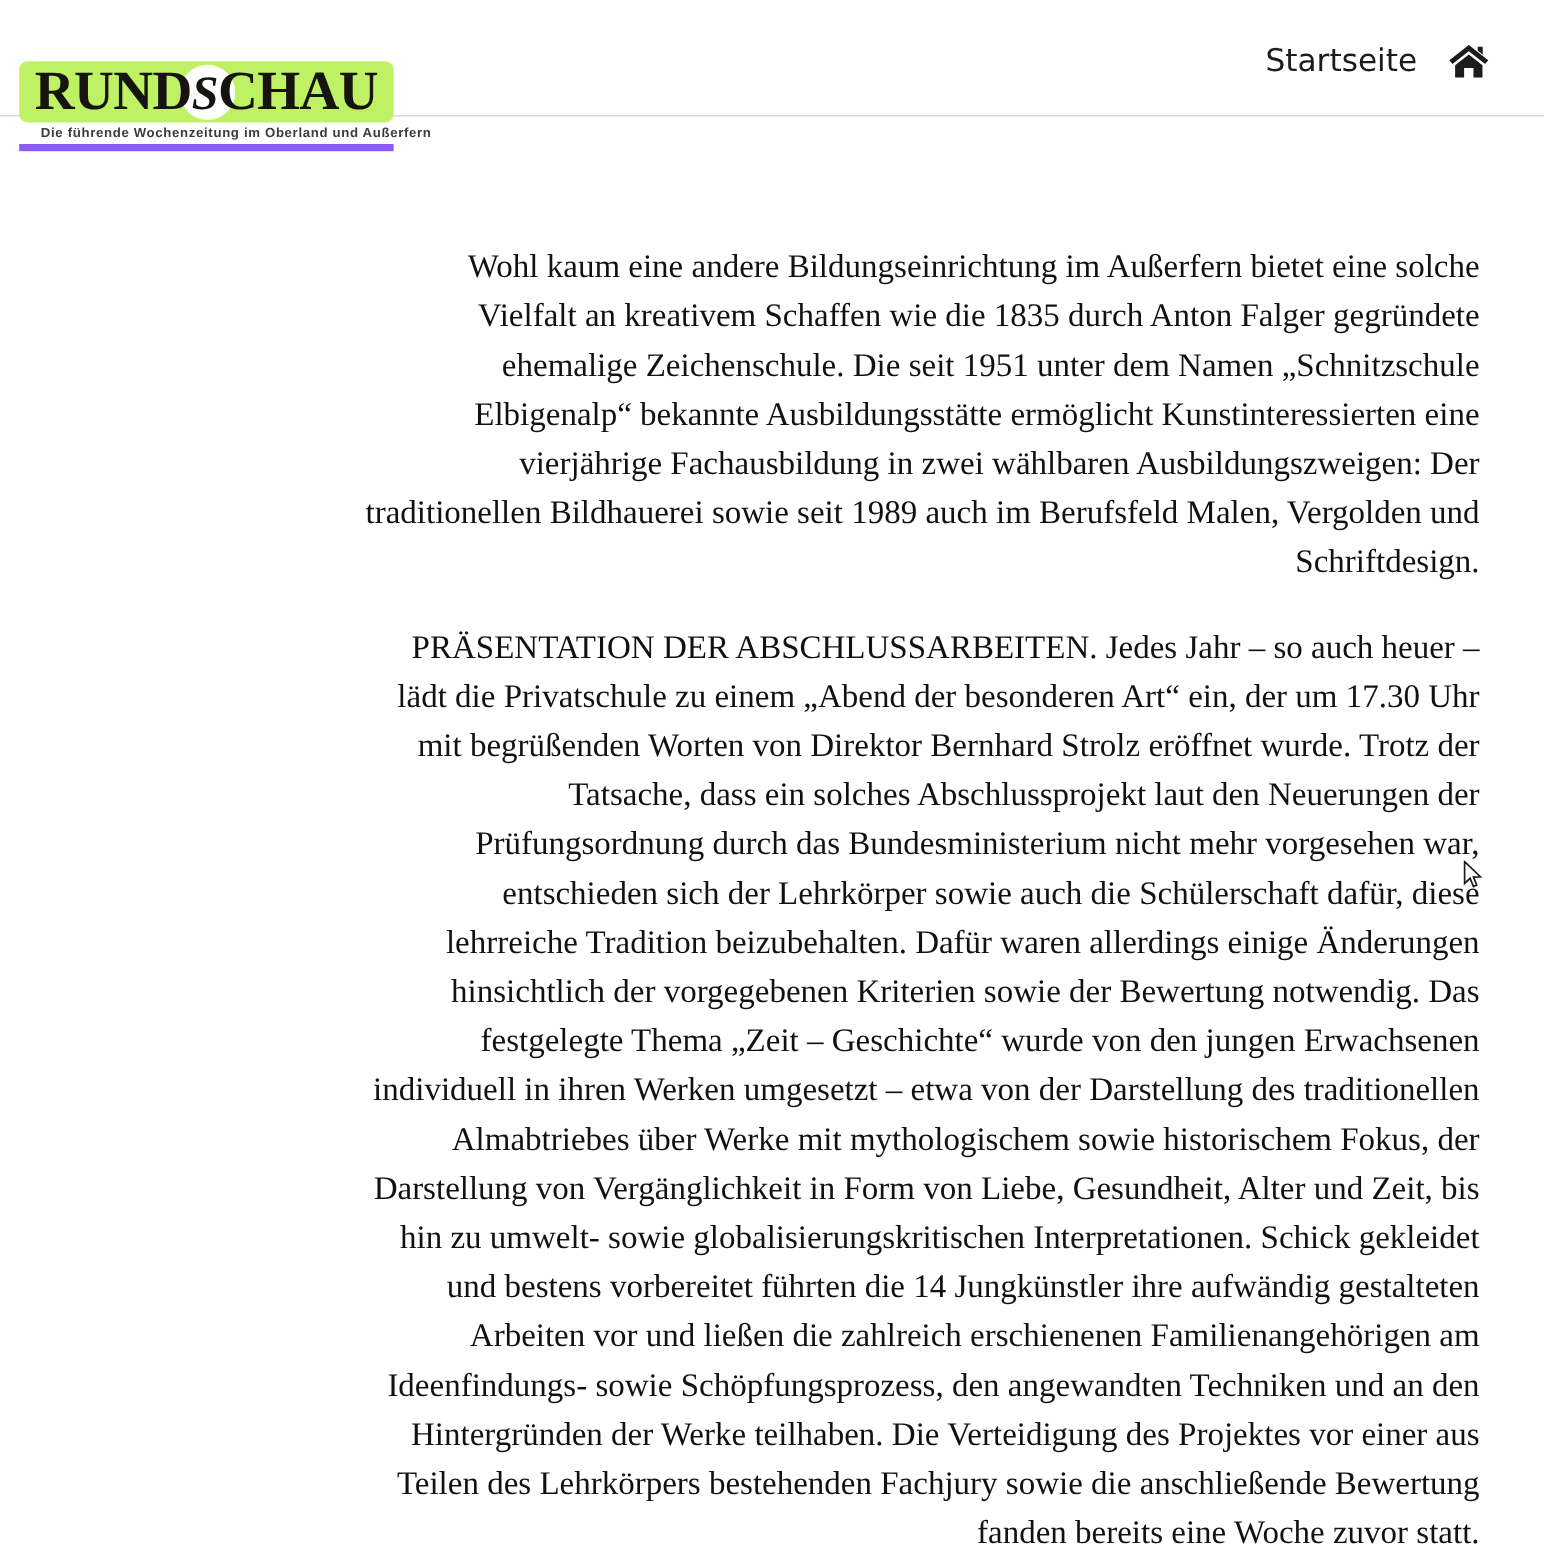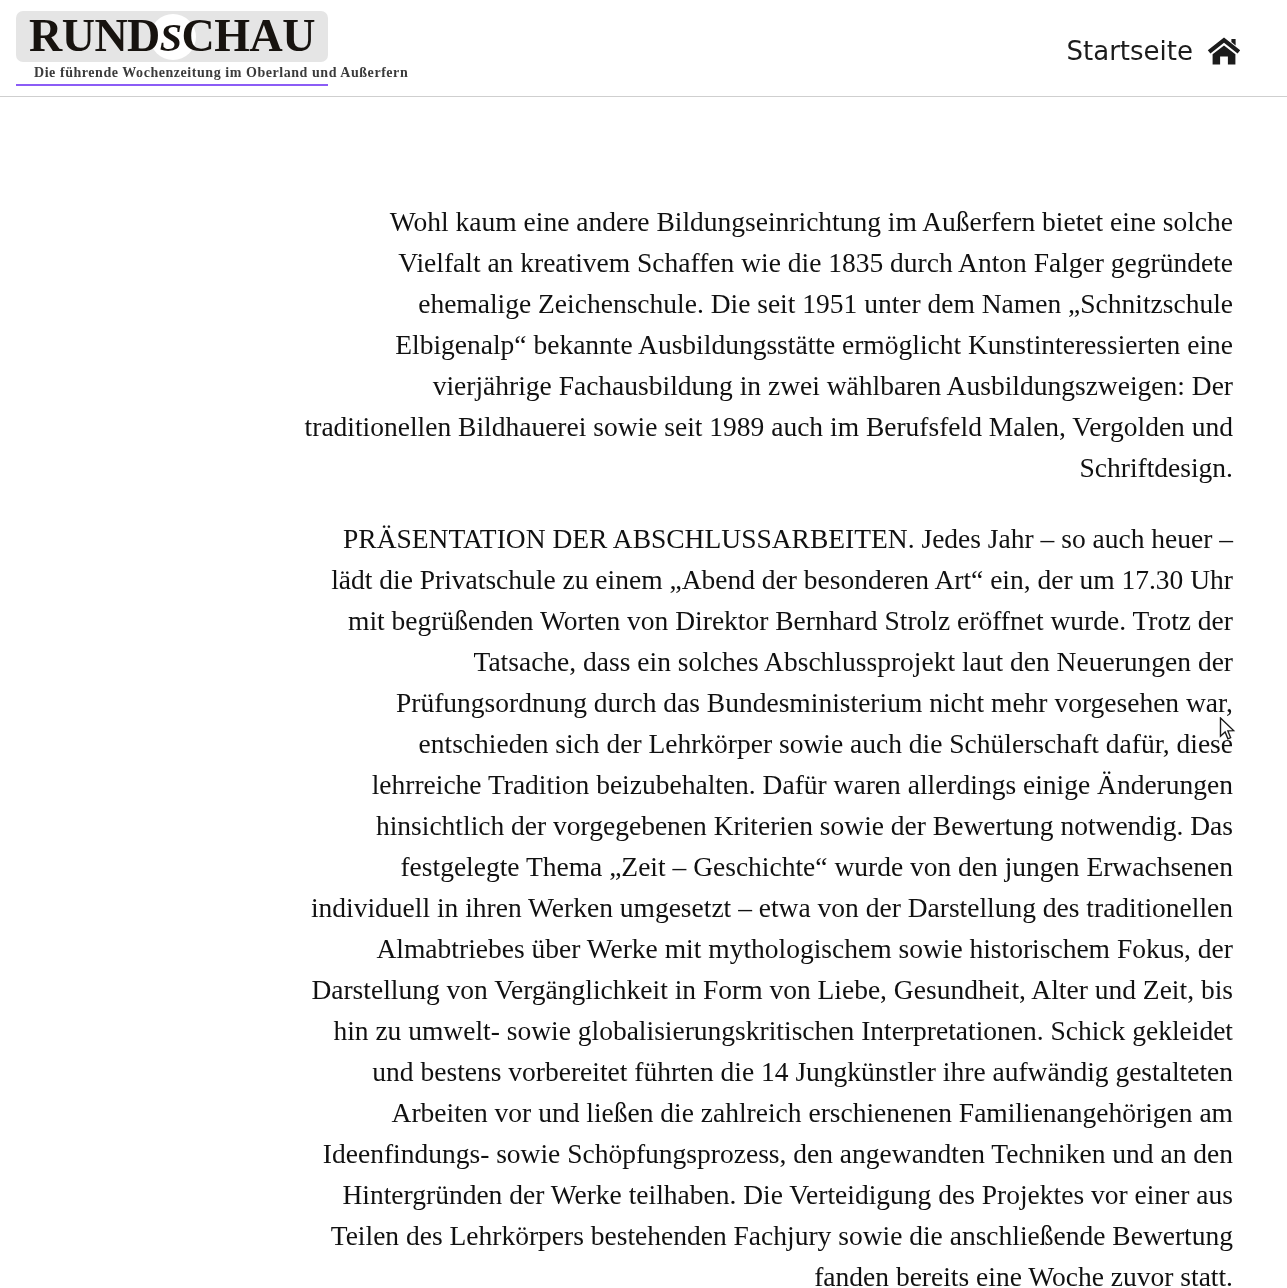--- a/index.html
+++ b/index.html
@@ -32,23 +32,24 @@
     left: 16px;
     top: 11px;
     width: 312px;
     text-decoration: none;
     display: block;
   }
 
   .brand-plate {
     position: relative;
     height: 51px;
-    background: #e5e5e5;
+    background: #bef264;
     border-radius: 7px;
     overflow: hidden;
+    margin-top: 40px;
   }
 
   .brand-s-disc {
     position: absolute;
     left: 50.4%;
     top: 50%;
     width: 46px;
     height: 46px;
     margin-left: -23px;
     margin-top: -23px;
@@ -74,36 +75,36 @@
   .brand-wordmark .wm-s {
     position: relative;
     font-style: italic;
     font-size: 40px;
     z-index: 2;
   }
 
   .brand-tagline {
     margin-top: 3px;
     padding: 0 4px 3px 18px;
-    border-bottom: 2px solid #8b5cf6;
-    font-family: Liberation Serif, serif;
-    font-size: 14px;
+    border-bottom: 6px solid #8b5cf6;
+    font-family: Liberation Sans, sans-serif;
+    font-size: 11px;
     font-weight: 700;
     letter-spacing: 0.55px;
     color: #3b3b3b;
     white-space: nowrap;
   }
 
   .header-nav {
     position: absolute;
     right: 46px;
     top: 36px;
     display: flex;
     align-items: center;
-    gap: 14px;
+    gap: 26px;
     text-decoration: none;
     color: #1c1c1c;
   }
   .nav-label {
     font-family: "DejaVu Sans", "Liberation Sans", sans-serif;
     font-size: 26px;
     line-height: 30px;
     color: #1c1c1c;
     white-space: nowrap;
   }

